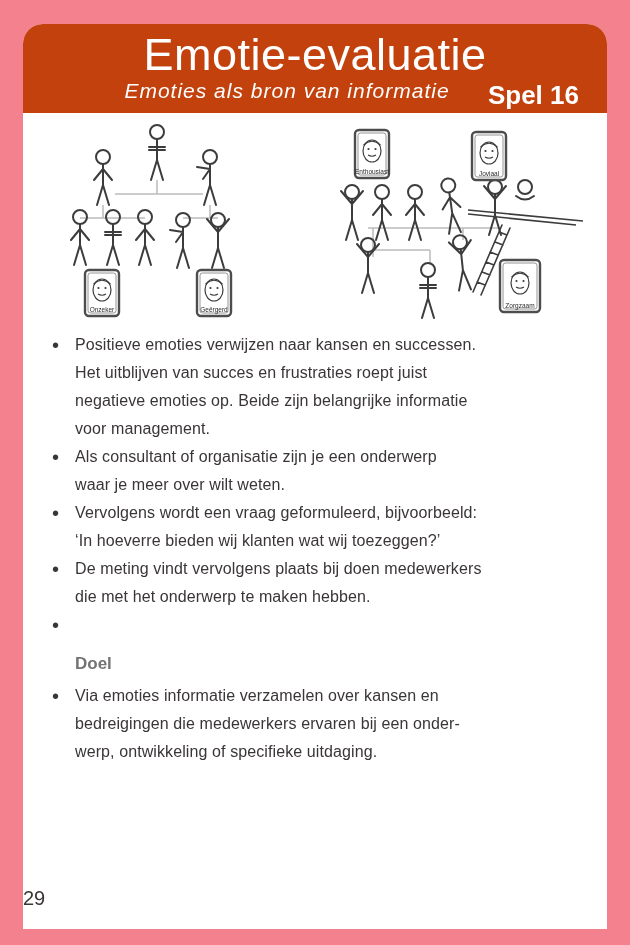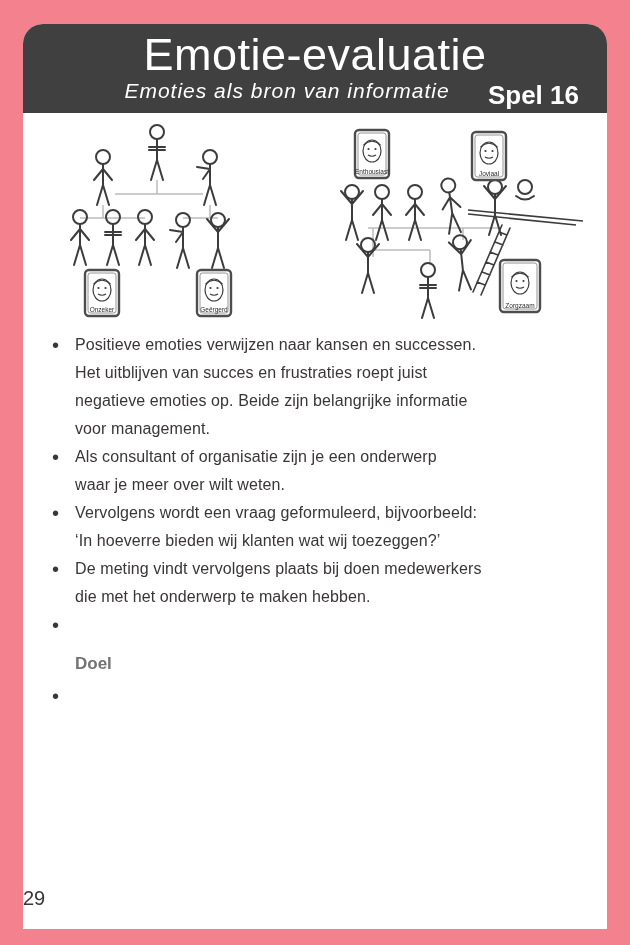--- a/index.html
+++ b/index.html
@@ -10,21 +10,21 @@
     position:relative;
     overflow:hidden;
   }
   .card{
     position:absolute;left:23px;top:24px;
     width:584px;height:905px;
     background:#ffffff;
     border-radius:20px 20px 0 0;
   }
   .header{
-    background:#404040;
+    background:#c2410c;
     border-radius:20px 20px 0 0;
     height:89px;
     color:#fff;
     text-align:center;
     position:relative;
   }
   .title{
     font-size:45px;
     font-weight:400;
     letter-spacing:.5px;
@@ -241,18 +241,21 @@
     <li>
       <span class="b">•</span>
     </li>
   </ul>
 
   <div class="doel-heading">Doel</div>
 
   <ul class="blist">
     <li>
       <span class="b">•</span>
+      <span class="t">Via emoties informatie verzamelen over kansen en
+bedreigingen die medewerkers ervaren bij een onder-
+werp, ontwikkeling of specifieke uitdaging.</span>
     </li>
   </ul>
 
   <div class="page-num">29</div>
 
 </div>
 
 </body></html>

